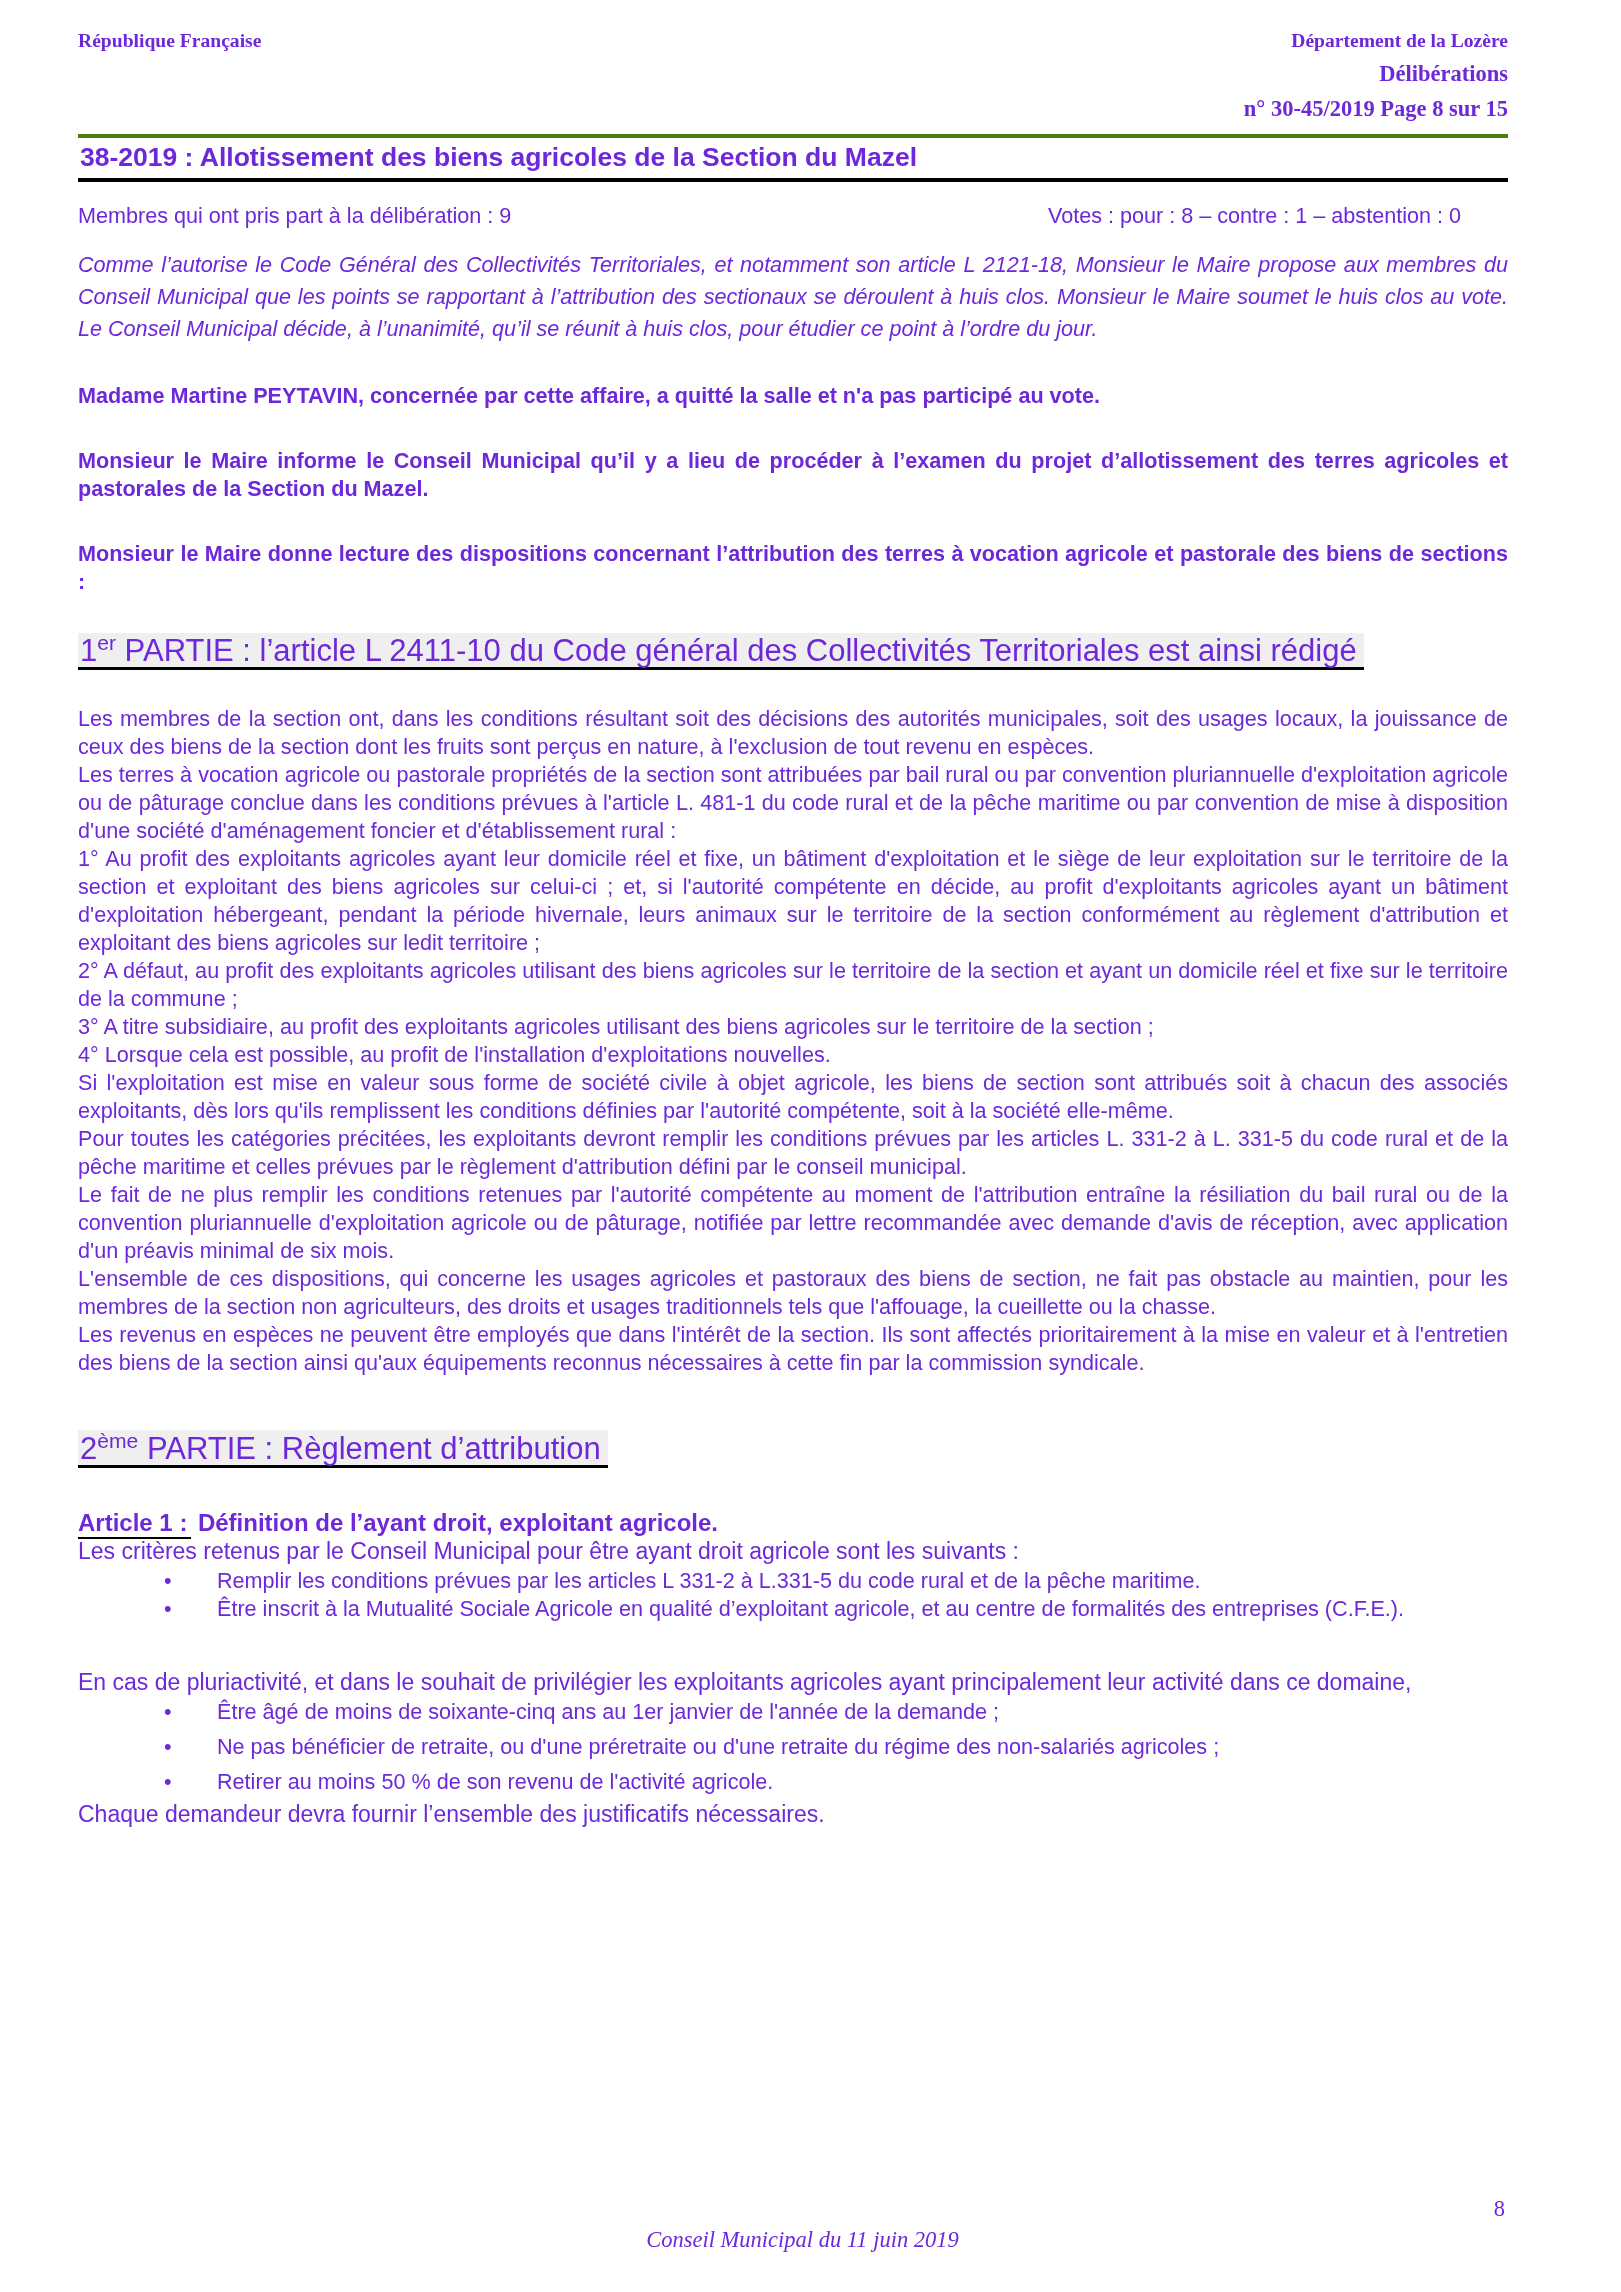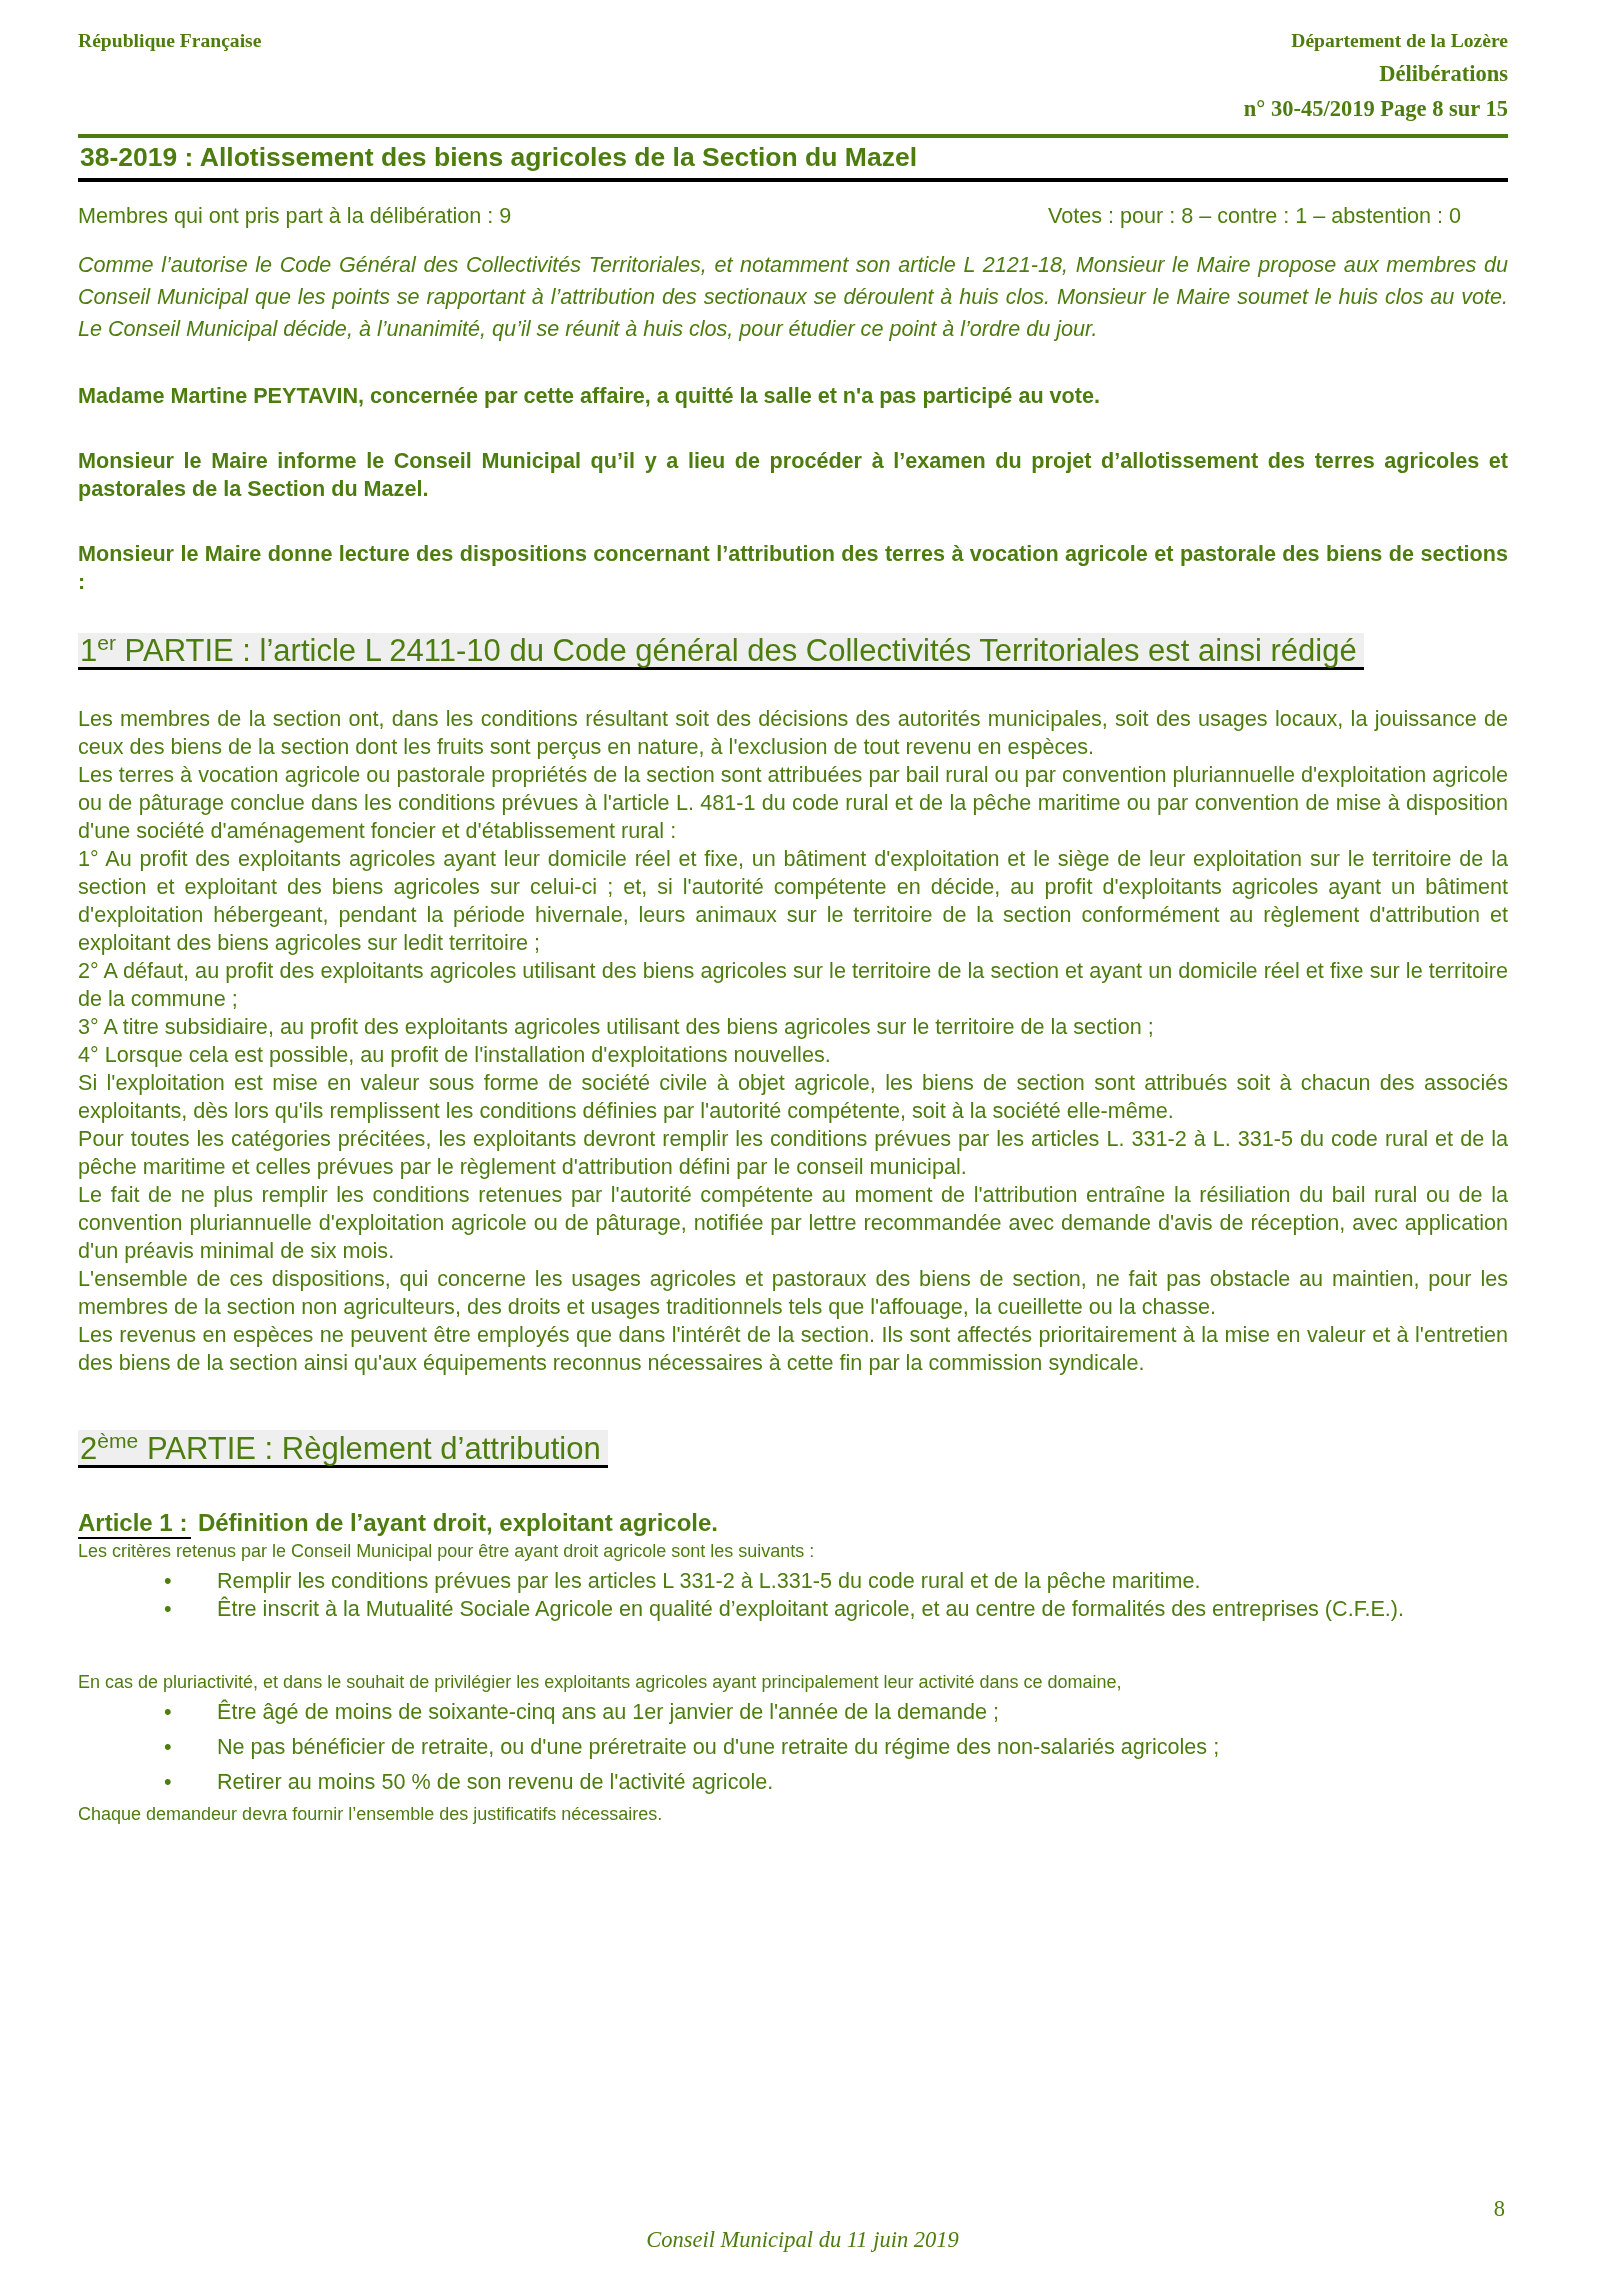--- a/index.html
+++ b/index.html
@@ -4,21 +4,21 @@
 <style>
   html,body{margin:0;padding:0;background:#777;}
   .page{
     position:relative;
     width:1621px;height:2293px;
     margin:0 auto;
     background:#ffffff;
     box-sizing:border-box;
     padding:29px 113px 0 78px;
     font-family:"Liberation Sans", sans-serif;
-    color:#4d7c0f;
+    color:#6d28d9;
     overflow:hidden;
   }
   
   .hrow1{
     display:flex;justify-content:space-between;
     font-family:"Liberation Serif", serif;
     font-weight:bold;font-size:19.6px;line-height:23.5px;
   }
   .hrow2{
     display:flex;align-items:flex-end;
@@ -89,21 +89,21 @@
   .article-heading{
     margin-top:41px;
     font-size:24px;font-weight:bold;line-height:28px;
   }
   .art-label{
     border-bottom:2.9px solid #000;
     padding-bottom:1px;
     padding-right:3.9px;
   }
   .body-text{
-    font-size:18px;line-height:28px;
+    font-size:23px;line-height:28px;
     text-align:justify;
   }
   ul.bullets{
     list-style:none;
     margin:2px 0 0 0;
     padding:0 0 0 139px;
   }
   ul.bullets li{
     position:relative;
     font-size:21.6px;line-height:28px;

